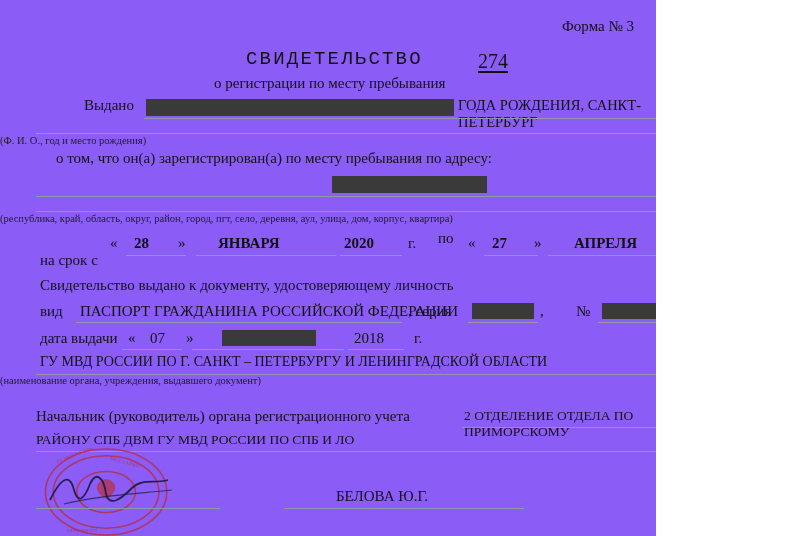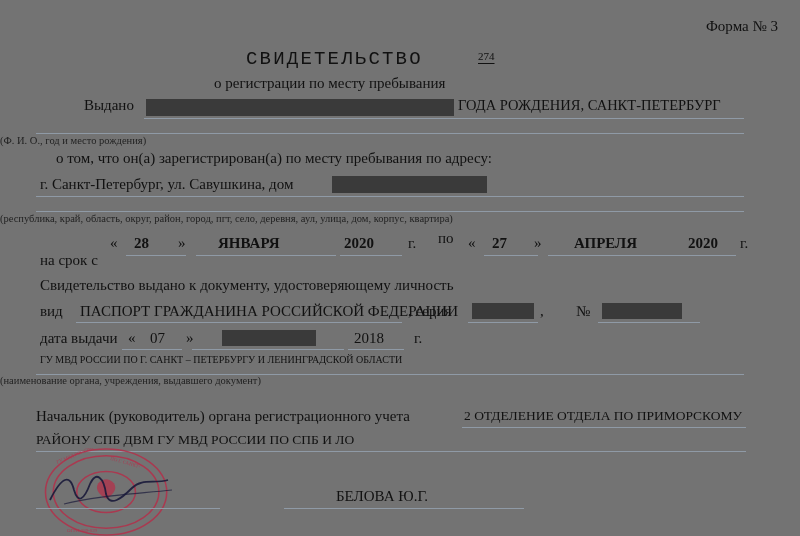--- a/index.html
+++ b/index.html
@@ -6,23 +6,23 @@
     margin: 0;
     padding: 0;
     background: #ffffff;
   }
   body {
     font-family: "Liberation Serif", serif;
     color: #111;
   }
   #page {
     position: relative;
-    width: 800px;
+    width: 656px;
     height: 536px;
-    background: #737373;
+    background: #8b5cf6;
     overflow: hidden;
   }
   .abs { position: absolute; }
   .redact {
     background: #3a3a3a;
     display: inline-block;
     height: 15px;
     vertical-align: middle;
   }
   .rule {
@@ -42,21 +42,21 @@
     left: 246px;
     top: 48px;
     font-size: 19px;
     letter-spacing: 2.2px;
     font-family: Liberation Mono, monospace;
   }
   .title-num {
     position: absolute;
     left: 478px;
     top: 50px;
-    font-size: 11px;
+    font-size: 20px;
     text-decoration: underline;
     text-underline-offset: 3px;
   }
   .subtitle {
     position: absolute;
     left: 214px;
     top: 75px;
     font-size: 15px;
   }
   .lbl { font-size: 15px; font-family: "Liberation Serif", serif; }
@@ -99,21 +99,20 @@
     <span class="redact" style="width:308px; height:17px;"></span>
   </div>
   <div class="abs lbl" style="left:458px; top:97px; font-size:14.5px;">ГОДА РОЖДЕНИЯ, САНКТ-ПЕТЕРБУРГ</div>
   <div class="rule" style="left:144px; top:118px; width:600px;"></div>
 
   <div class="rule" style="left:36px; top:133px; width:708px;"></div>
   <div class="small-note" style="left:0; top:135px;">(Ф. И. О., год и место рождения)</div>
 
   <div class="abs lbl" style="left:56px; top:150px;">о том, что он(а) зарегистрирован(а) по месту пребывания по адресу:</div>
 
-  <div class="abs lbl" style="left:40px; top:176px;">г. Санкт-Петербург, ул. Савушкина, дом</div>
   <div class="abs" style="left:332px; top:174px;">
     <span class="redact" style="width:155px; height:17px;"></span>
   </div>
   <div class="rule" style="left:36px; top:196px; width:708px;"></div>
   <div class="rule" style="left:36px; top:211px; width:708px;"></div>
   <div class="small-note" style="left:0; top:213px;">(республика, край, область, округ, район, город, пгт, село, деревня, аул, улица, дом, корпус, квартира)</div>
 
   <div class="abs lbl" style="left:40px; top:219px;margin-top:33px;">на срок с</div>
   <div class="abs lbl" style="left:110px; top:235px;">«</div>
   <div class="abs lbl" style="left:134px; top:235px; font-weight:bold;">28</div>
@@ -158,21 +157,21 @@
   <div class="abs lbl" style="left:186px; top:330px;">»</div>
   <div class="abs" style="left:222px; top:328px;">
     <span class="redact" style="width:94px; height:16px;"></span>
   </div>
   <div class="abs lbl" style="left:354px; top:330px;">2018</div>
   <div class="abs lbl" style="left:414px; top:330px;">г.</div>
   <div class="rule" style="left:122px; top:349px; width:60px;"></div>
   <div class="rule" style="left:192px; top:349px; width:152px;"></div>
   <div class="rule" style="left:348px; top:349px; width:56px;"></div>
 
-  <div class="abs lbl" style="left:40px; top:354px; font-size:10px;">ГУ  МВД  РОССИИ  ПО  Г. САНКТ – ПЕТЕРБУРГУ  И  ЛЕНИНГРАДСКОЙ ОБЛАСТИ</div>
+  <div class="abs lbl" style="left:40px; top:354px; font-size:14px;">ГУ  МВД  РОССИИ  ПО  Г. САНКТ – ПЕТЕРБУРГУ  И  ЛЕНИНГРАДСКОЙ ОБЛАСТИ</div>
   <div class="rule" style="left:36px; top:374px; width:708px;"></div>
   <div class="small-note" style="left:0; top:375px;">(наименование органа, учреждения, выдавшего документ)</div>
 
   <div class="abs lbl" style="left:36px; top:408px;">Начальник (руководитель) органа регистрационного учета</div>
   <div class="abs lbl" style="left:464px; top:408px; font-size:13.5px;">2 ОТДЕЛЕНИЕ ОТДЕЛА  ПО ПРИМОРСКОМУ</div>
   <div class="rule" style="left:462px; top:427px; width:284px;"></div>
 
   <div class="abs lbl" style="left:36px; top:432px; font-size:13.5px;">РАЙОНУ СПБ ДВМ  ГУ  МВД  РОССИИ  ПО  СПБ  И  ЛО</div>
   <div class="rule" style="left:36px; top:451px; width:710px;"></div>
 

